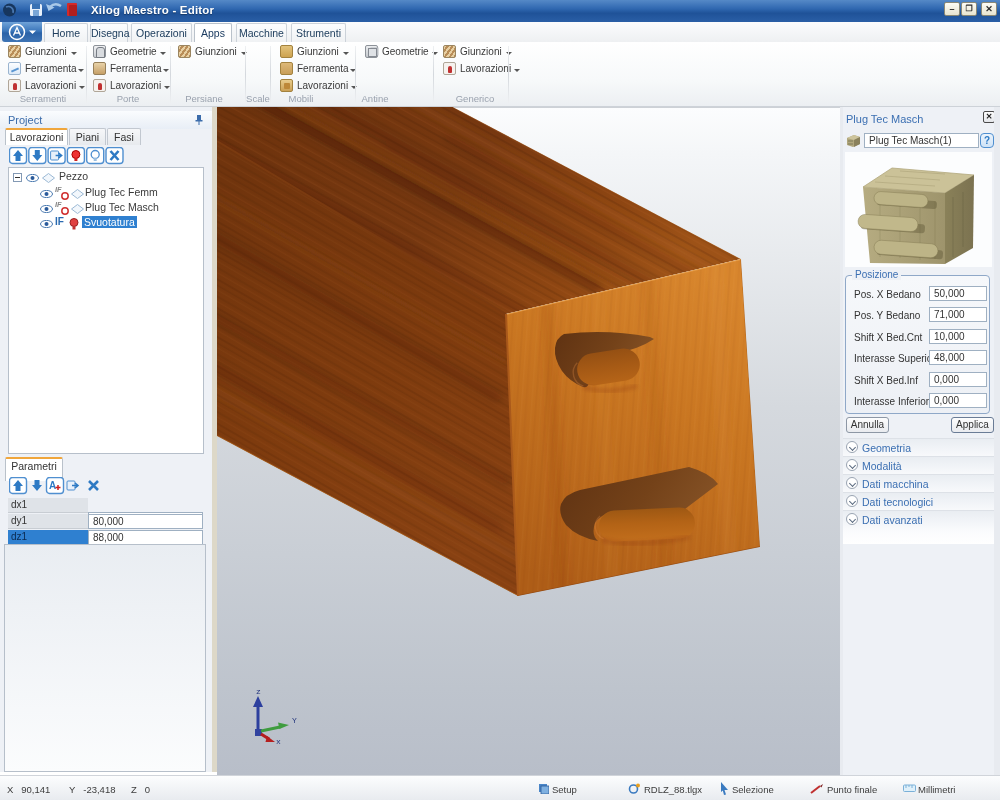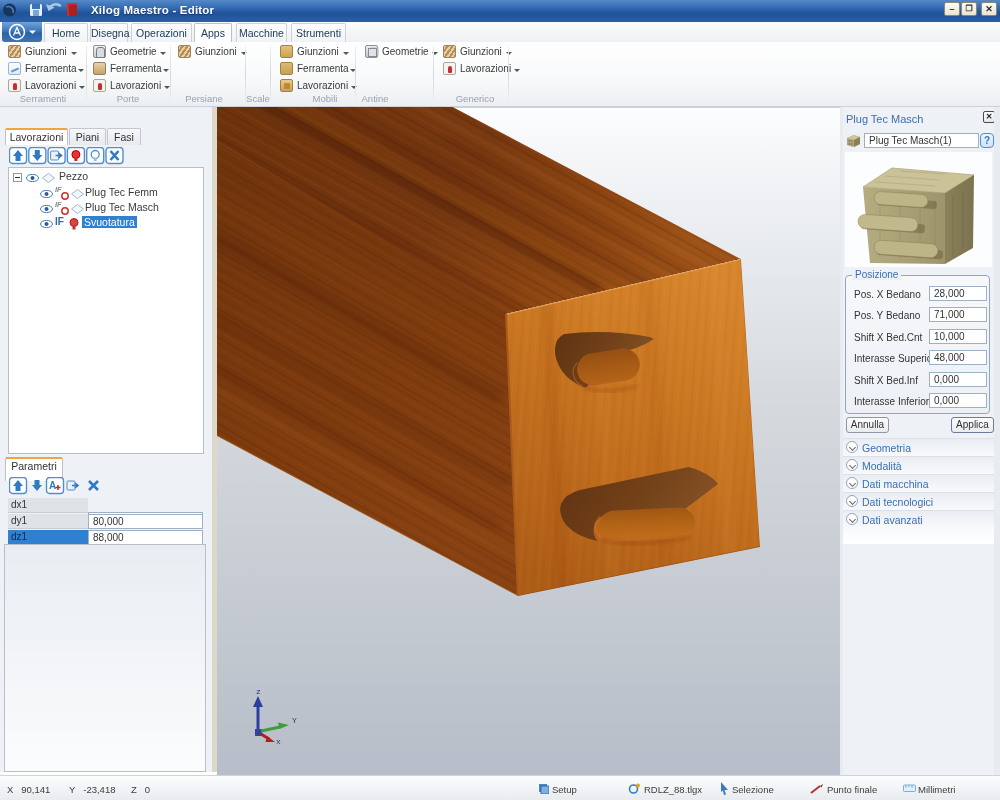--- a/index.html
+++ b/index.html
@@ -177,26 +177,29 @@
   <div class="rgsep abs" style="left:170px"></div>
   <div class="rgsep abs" style="left:245px"></div>
   <div class="rgsep abs" style="left:270px"></div>
   <div class="rgsep abs" style="left:355px"></div>
   <div class="rgsep abs" style="left:433px"></div>
   <div class="rgsep abs" style="left:508px"></div>
   <div class="rglabel abs" style="left:8px;width:70px">Serramenti</div>
   <div class="rglabel abs" style="left:93px;width:70px">Porte</div>
   <div class="rglabel abs" style="left:176px;width:56px">Persiane</div>
   <div class="rglabel abs" style="left:246px;width:24px">Scale</div>
-  <div class="rglabel abs" style="left:292px;width:66px">Mobili</div>
+  <div class="rglabel abs" style="left:268px;width:66px">Mobili</div>
   <div class="rglabel abs" style="left:343px;width:64px">Antine</div>
   <div class="rglabel abs" style="left:445px;width:60px">Generico</div>
 </div>
 
 <div id="lpanel" class="abs">
+  <div id="lp-head" class="abs">Project <svg class="abs" style="right:8px;top:3px" width="10" height="12" viewBox="0 0 10 12">
+          <path d="M3 1 h4 v5 h1.5 v1.5 h-3 V11 h-1 V7.5 h-3 V6 H3 z" fill="#3b6cab"></path>
+        </svg></div>
   <div class="ltab active abs" style="left:5px;width:63px">Lavorazioni</div>
   <div class="ltab abs" style="left:69px;width:37px">Piani</div>
   <div class="ltab abs" style="left:107px;width:34px">Fasi</div>
 
   <svg class="abs" style="left:9px;top:40px" width="130" height="18" viewBox="0 0 130 18">
     <g>
       <rect x="0.5" y="0.5" width="17" height="16" rx="3" fill="#fff" stroke="#4f8fd0" stroke-width="1.4"></rect>
       <path d="M9 3 L14 9 H11.5 V14 H6.5 V9 H4 Z" fill="#2e7ac4"></path>
     </g>
     <g transform="translate(19.3,0)">
@@ -518,21 +521,21 @@
       <rect x="13" y="64" width="60" height="14" rx="7" fill="#c1b88b" transform="rotate(4 43 71)"></rect>
       <rect x="13" y="64" width="60" height="14" rx="7" fill="none" stroke="#80774e" stroke-width=".7" opacity=".6" transform="rotate(4 43 71)"></rect>
       <rect x="29" y="90" width="64" height="14" rx="7" fill="#bdb487" transform="rotate(4 61 97)"></rect>
       <rect x="29" y="90" width="64" height="14" rx="7" fill="none" stroke="#80774e" stroke-width=".7" opacity=".6" transform="rotate(4 61 97)"></rect>
     </g>
   </svg>
 
   <div class="abs" style="left:2px;top:168px;width:145px;height:139px;border:1px solid #8fa8c8;border-radius:4px;background:linear-gradient(180deg,#f6f8fb,#edf0f5)"></div>
   <div class="abs rp-blue" style="left:9px;top:162px;font-size:10px;background:#eef1f6;padding:0 3px">Posizione</div>
   <div class="abs" style="left:11px;top:182px">Pos. X Bedano</div>
-      <div class="field" style="left:86px;top:179px;width:58px">28,000</div>
+      <div class="field" style="left:86px;top:179px;width:58px">50,000</div>
   <div class="abs" style="left:11px;top:203px">Pos. Y Bedano</div>
       <div class="field" style="left:86px;top:200px;width:58px">71,000</div>
   <div class="abs" style="left:11px;top:225px">Shift X Bed.Cnt</div>
       <div class="field" style="left:86px;top:222px;width:58px">10,000</div>
   <div class="abs" style="left:11px;top:246px">Interasse Superior</div>
       <div class="field" style="left:86px;top:243px;width:58px">48,000</div>
   <div class="abs" style="left:11px;top:268px">Shift X Bed.Inf</div>
       <div class="field" style="left:86px;top:265px;width:58px">0,000</div>
   <div class="abs" style="left:11px;top:289px">Interasse Inferiore</div>
       <div class="field" style="left:86px;top:286px;width:58px">0,000</div>

